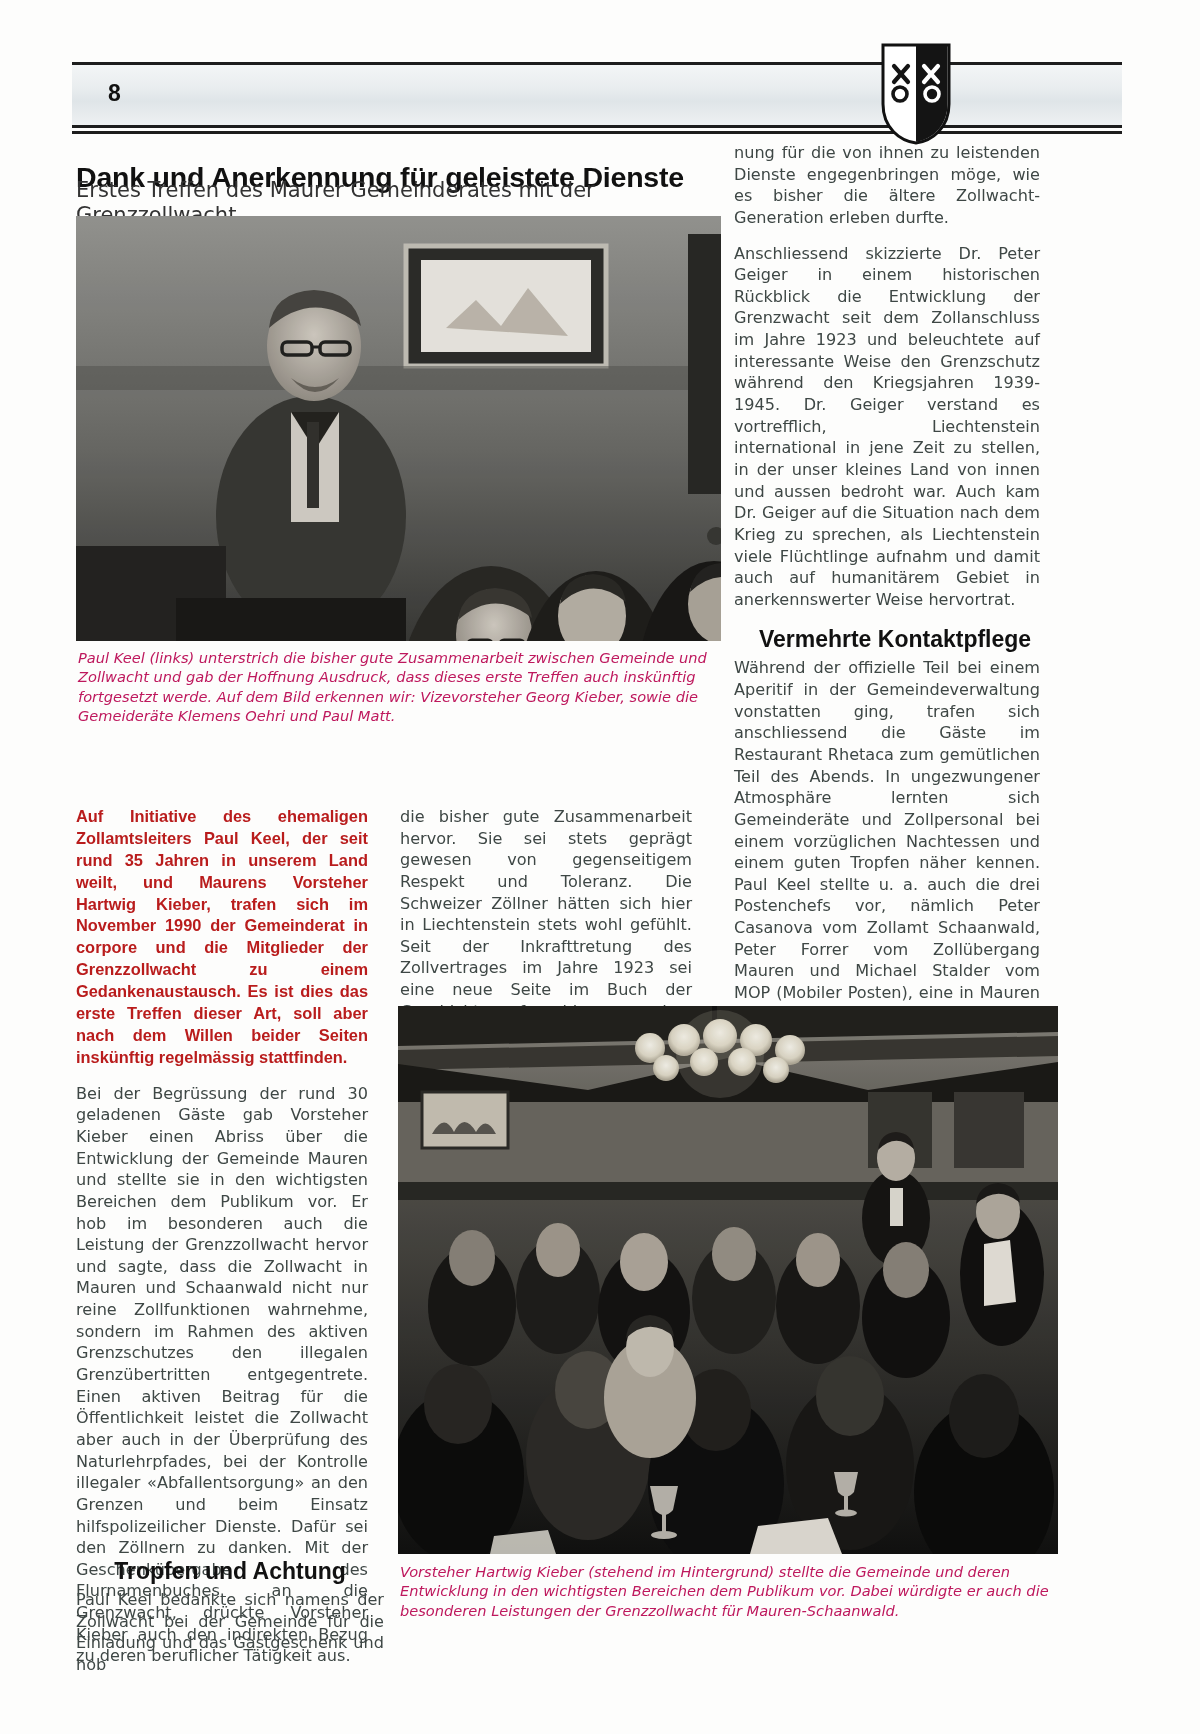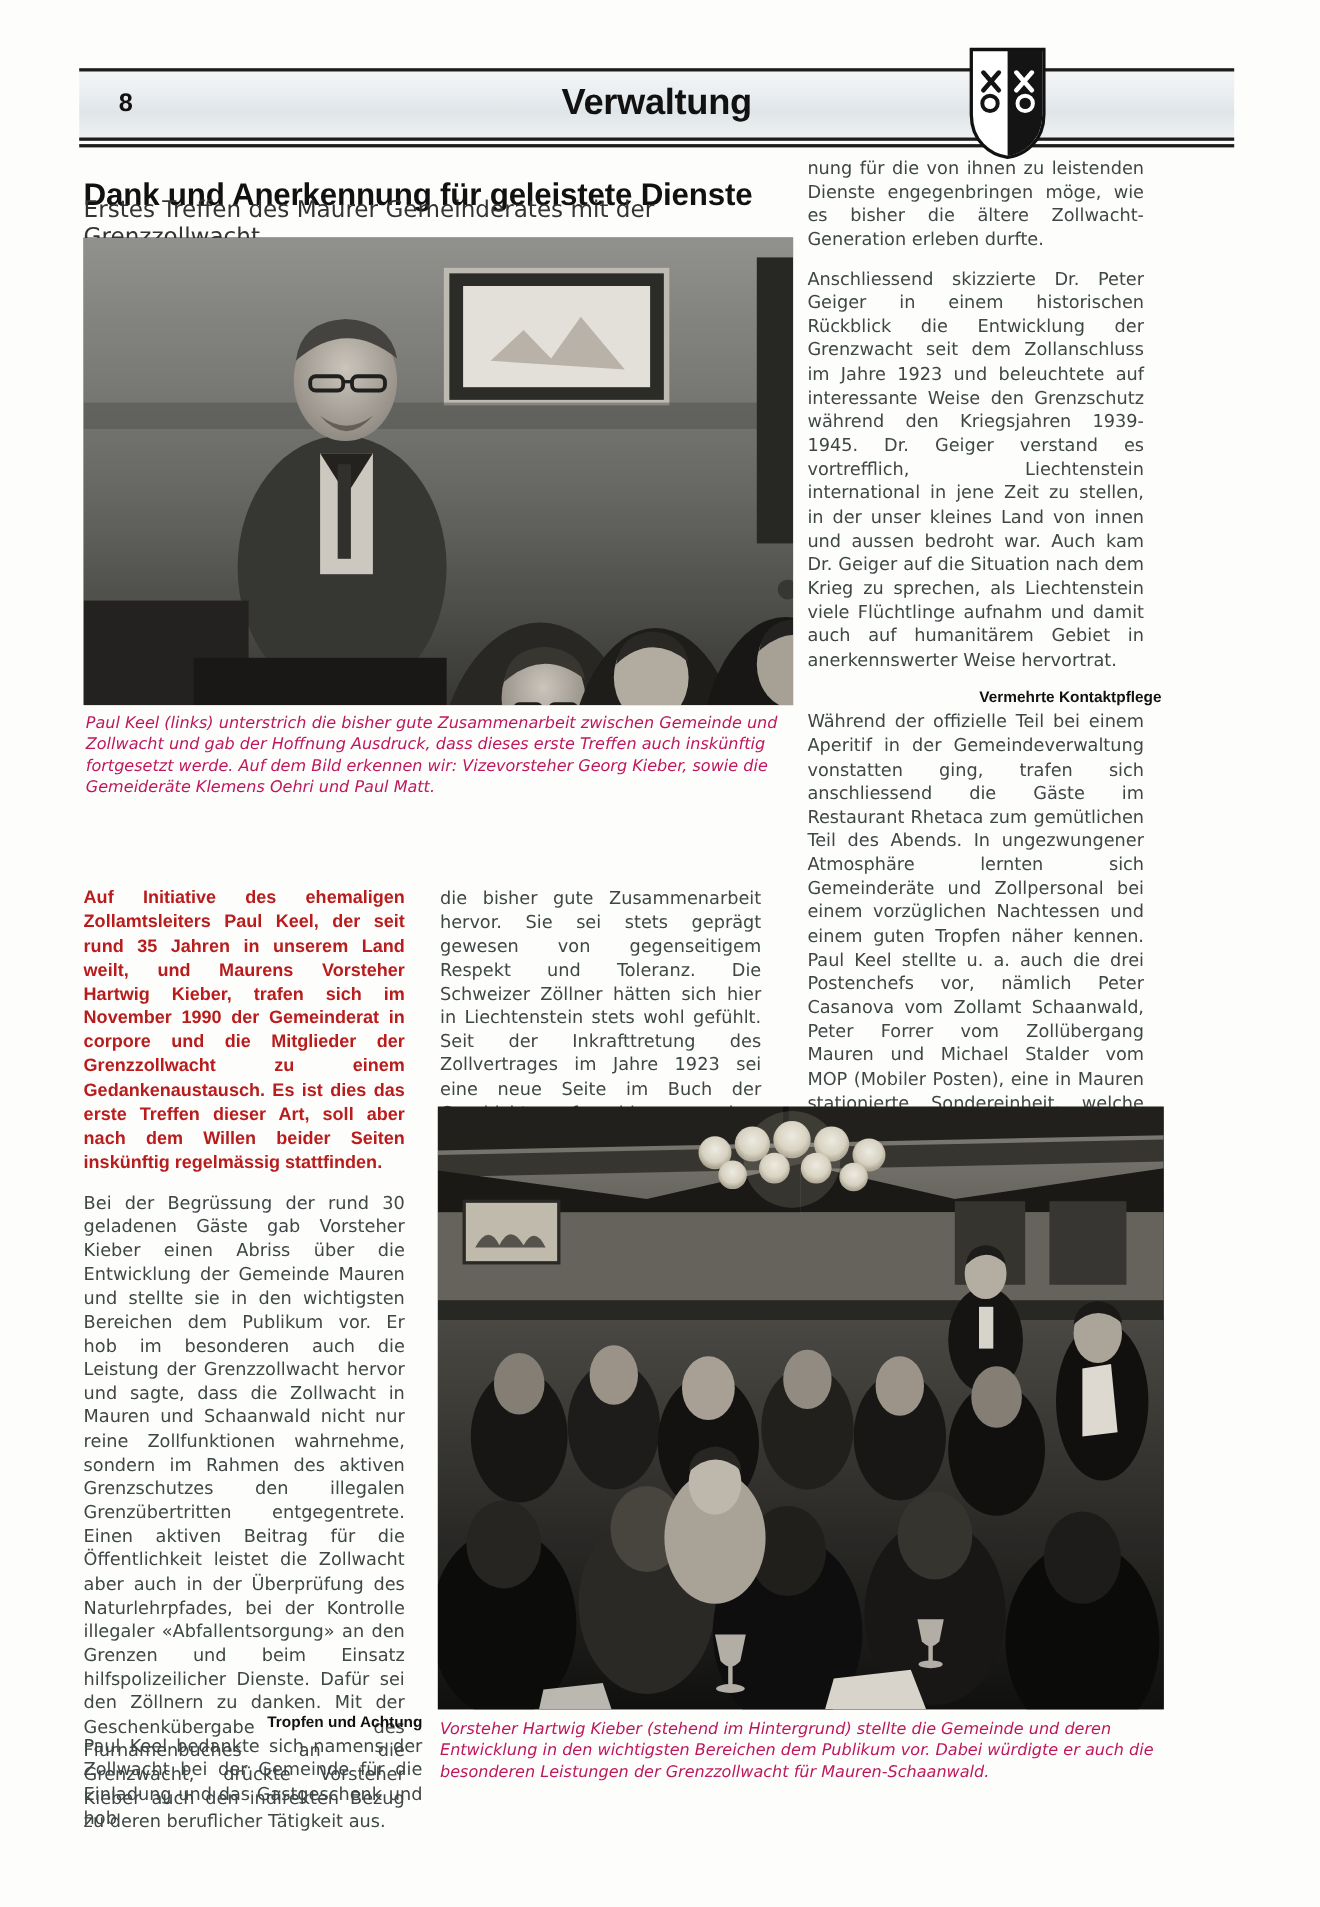--- a/index.html
+++ b/index.html
@@ -154,24 +154,24 @@
     color: #b91c1c;
     margin: 0 0 15px 0;
     text-align: justify;
   }
   .col p { margin: 0 16px 14px 0; }
   .col p:last-child { margin-bottom: 0; }
 
   .subheading {
     font-family: "Liberation Sans", sans-serif;
     font-weight: bold;
-    font-size: 14px;
+    font-size: 23px;
     color: #111;
     margin: 4px 0 2px 0;
-    text-align: right;
+    text-align: center;
   }
   .subheading + p { margin-top: 0; }
 
   
   #col-left-bottom {
     position: absolute;
     left: 76px;
     top: 1552px;
     width: 308px;
     font-size: 16.1px;
@@ -181,21 +181,20 @@
   }
 </style>
 </head>
 <body>
 
 <div class="page">
 
   <div class="header">
     <div class="band"></div>
     <div class="page-number">8</div>
-    <div class="section-title">Verwaltung</div>
 
     <div class="crest">
       <svg width="72" height="104" viewBox="0 0 72 104">
         <path d="M3 3 H69 V62 C69 86 52 99 36 101 C20 99 3 86 3 62 Z" fill="#ffffff" stroke="#111111" stroke-width="3"></path>
         <path d="M36 4 L67.5 4 V62 C67.5 85 51 97.5 36 99.8 Z" fill="#141414"></path>
         <g stroke="#ffffff" stroke-width="4.2" fill="none" stroke-linecap="round">
           <path d="M44 24 L58 40"></path>
           <path d="M58 24 L44 40"></path>
         </g>
         <g stroke="#141414" stroke-width="4.2" fill="none" stroke-linecap="round">

